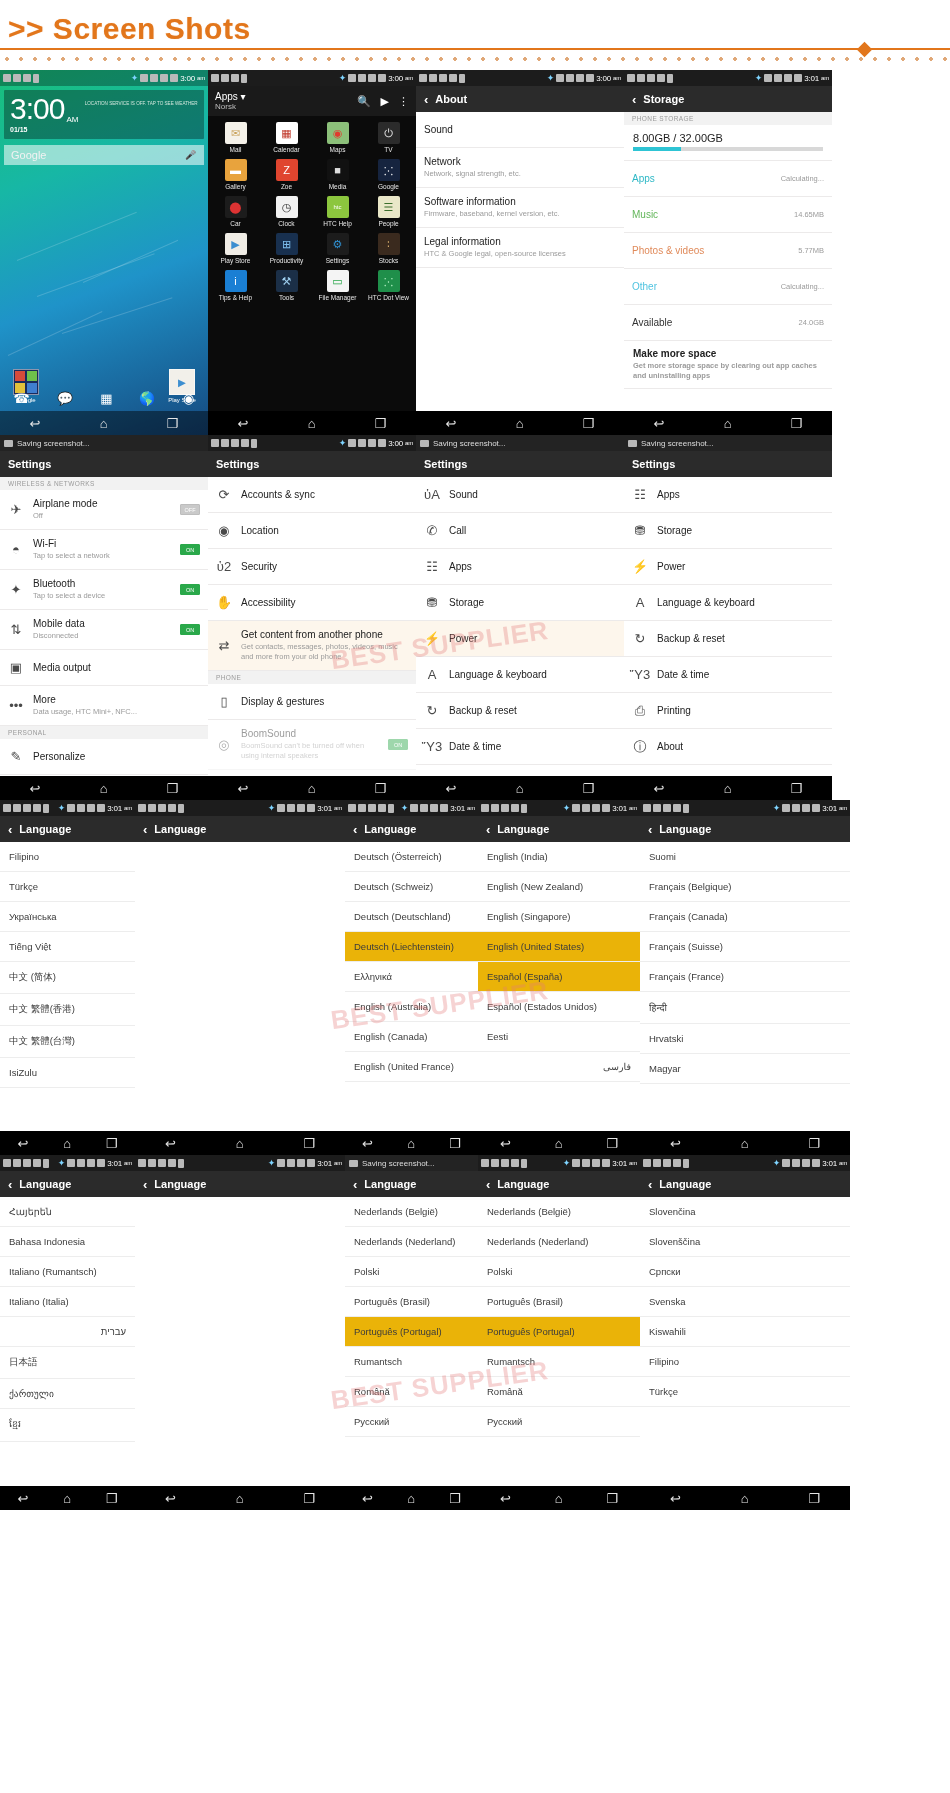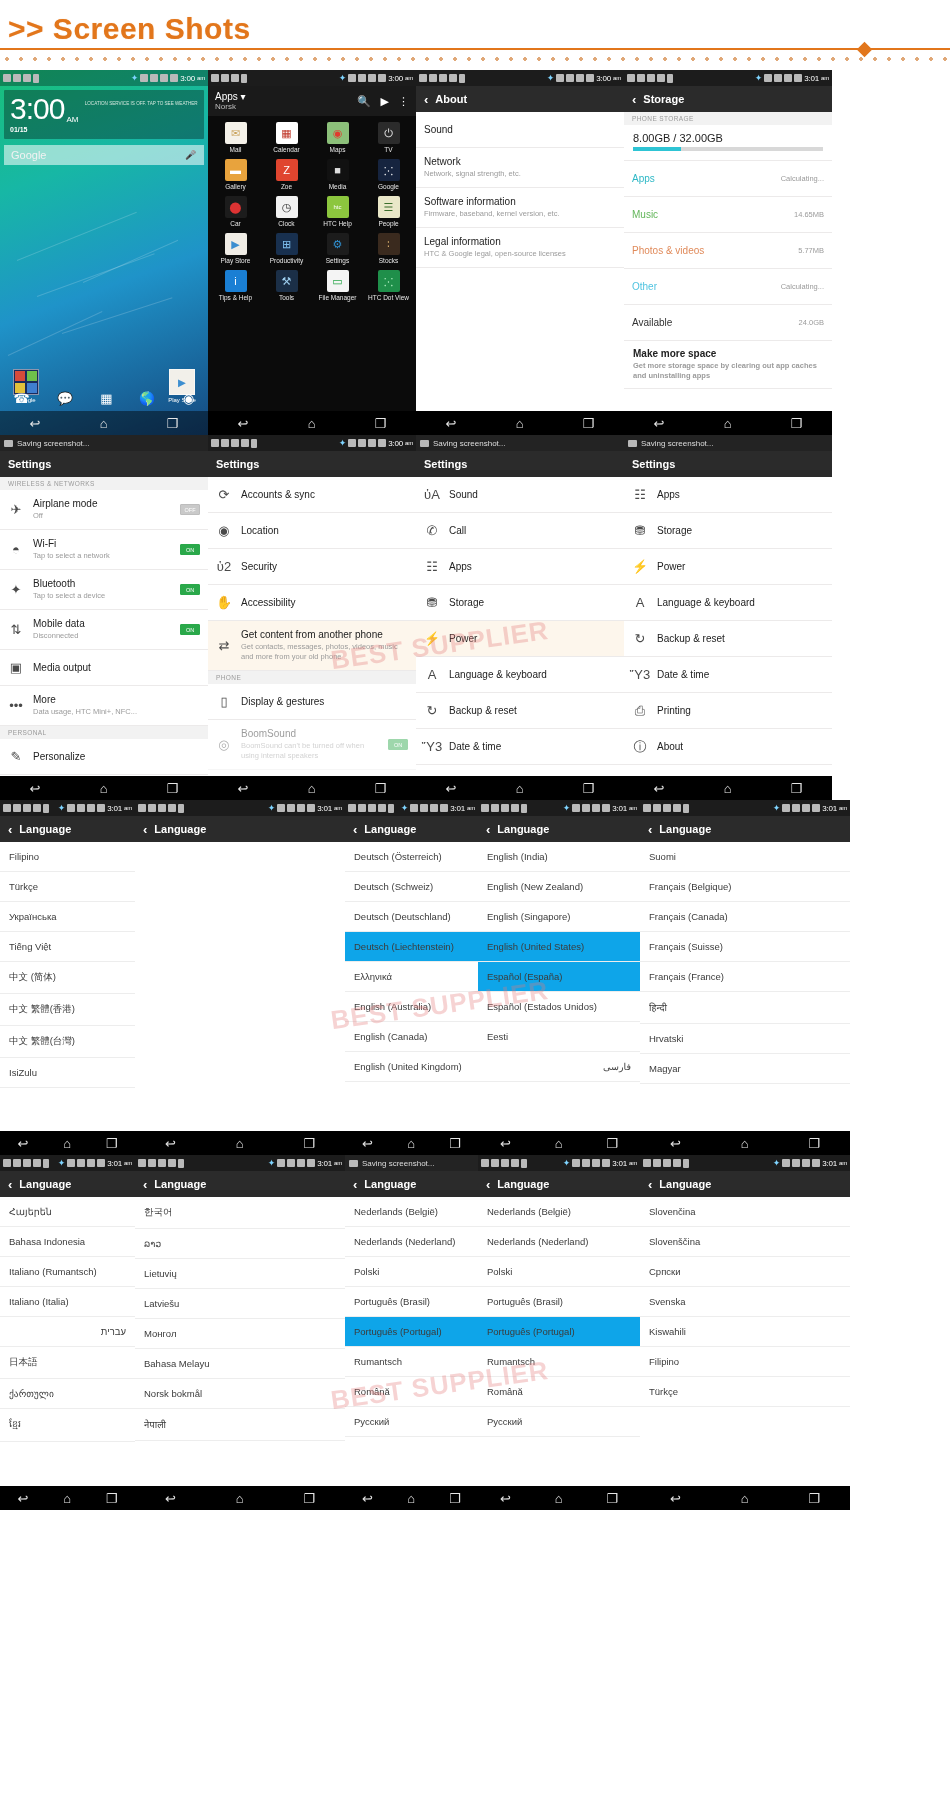--- a/index.html
+++ b/index.html
@@ -84,21 +84,21 @@
   .srow .val { font-size:7.5px; color:#9b9b9b; white-space:nowrap; }
   .sec-hdr { font-size:6.5px; color:#9a9a9a; background:#f2f2f2; padding:3px 8px; letter-spacing:.4px; }
   .toggle { width:20px;height:11px;border:1px solid #bdbdbd; border-radius:1px; font-size:5.5px; color:#fff; display:flex;align-items:center;justify-content:center; background:#c9c9c9; }
   .toggle.on { background:#2aa84a; border-color:#2aa84a; }
   .row-hl { background:#fdf6ec; }
   .dim { opacity:.45; }
 
   
   .langrow { padding:9px 9px; border-bottom:1px solid #ededed; font-size:9.5px; color:#3b3b3b; }
   .langrow.rtl { text-align:right; }
-  .langrow.hl { background:#0ea5e9; }
+  .langrow.hl { background:#eab308; }
 
   
   .home { position:relative; height:100%; background:linear-gradient(160deg,#19c07a 0%,#17b7a5 28%,#1f93c9 58%,#15497f 100%); }
   .home-rays { position:absolute; inset:0; overflow:hidden; }
   .ray { position:absolute; height:1px; background:rgba(255,255,255,.18); transform-origin:left center; }
   .clockwidget {
     margin:4px; padding:4px 6px 6px; background:rgba(0,0,0,.33);
     display:flex; align-items:flex-start; border-radius:1px;
   }
   .clk-time { font-size:30px; color:#fff; font-weight:300; line-height:30px; letter-spacing:-1px; font-family:"Liberation Sans", sans-serif; }
@@ -860,21 +860,21 @@
           <span>Language</span>
         </div>
         <div class="list">
           <div class="langrow">Deutsch (Österreich)</div>
           <div class="langrow">Deutsch (Schweiz)</div>
           <div class="langrow">Deutsch (Deutschland)</div>
           <div class="langrow hl">Deutsch (Liechtenstein)</div>
           <div class="langrow">Ελληνικά</div>
           <div class="langrow">English (Australia)</div>
           <div class="langrow">English (Canada)</div>
-          <div class="langrow">English (United Kingdom)</div>
+          <div class="langrow">English (United France)</div>
         </div>
         <div class="navbar" style="position:absolute;bottom:0;left:0;right:0;">
           <span>↩</span>
           <span>⌂</span>
           <span>❐</span>
         </div>
       </div>
       <div class="phone" style="width: 162px; height: 355px;">
         <div class="statusbar">
           <div class="sb-left">
@@ -1010,30 +1010,20 @@
             <i class="sb-ic"></i>
             <i class="sb-ic"></i>
             <span class="sb-time">3:01</span>
             <span class="sb-time" style="font-size:6px">am</span>
           </div>
         </div>
         <div class="actionbar">
           <span class="back">‹</span>
           <span>Language</span>
         </div>
-        <div class="list">
-          <div class="langrow">한국어</div>
-          <div class="langrow">ລາວ</div>
-          <div class="langrow">Lietuvių</div>
-          <div class="langrow">Latviešu</div>
-          <div class="langrow">Монгол</div>
-          <div class="langrow">Bahasa Melayu</div>
-          <div class="langrow">Norsk bokmål</div>
-          <div class="langrow">नेपाली</div>
-        </div>
         <div class="navbar" style="position:absolute;bottom:0;left:0;right:0;">
           <span>↩</span>
           <span>⌂</span>
           <span>❐</span>
         </div>
       </div>
       <div class="phone" style="width: 133px; height: 355px;">
         <div class="toast">
           <i class="ic"></i>
           <span>Saving screenshot...</span>

